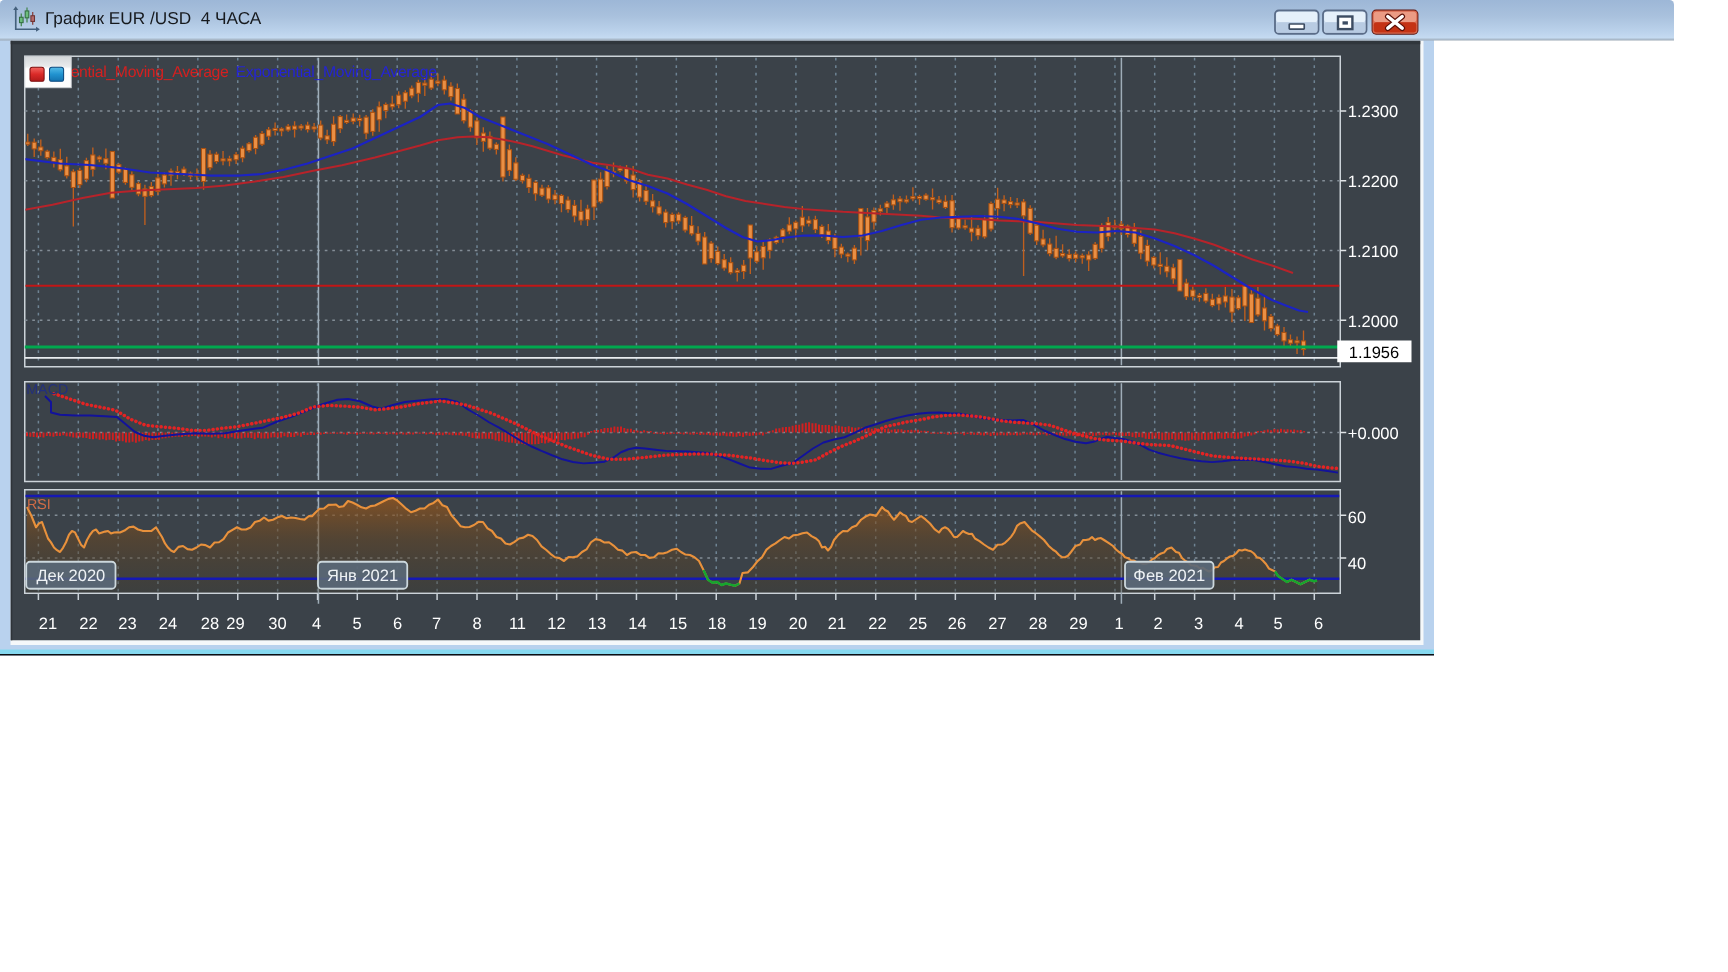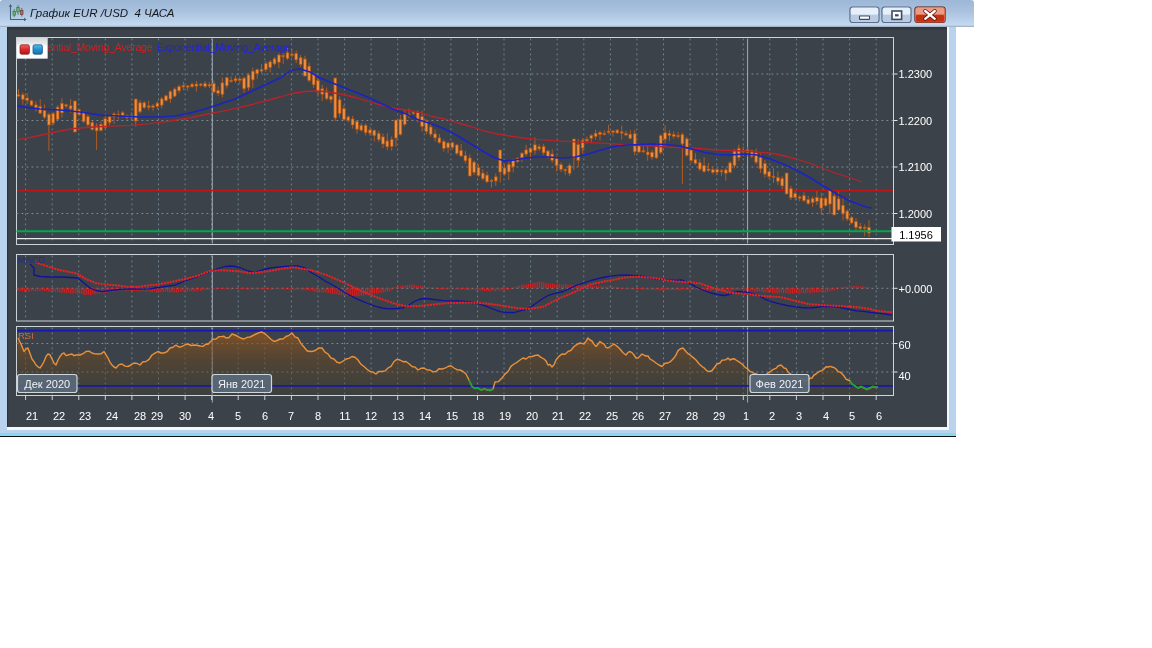--- a/index.html
+++ b/index.html
@@ -1,17 +1,17 @@
 <!DOCTYPE html>
 <html><head><meta charset="utf-8">
 <style>
 html,body{margin:0;padding:0;background:#ffffff;}
 body{width:1152px;height:648px;position:relative;font-family:"Liberation Sans",sans-serif;overflow:hidden;}
 #win{position:absolute;left:0;top:0;width:956px;height:437px;background:#b9d2ee;border-radius:3px 3px 0 0;}
-#tbar{position:absolute;left:0;top:0;width:974px;height:27px;background:linear-gradient(#9db7d7,#a9c1dd 40%,#bcd3ec 80%,#c4daf1 93%,#9aa7b4);border-radius:3px 3px 0 0;font-style:italic;}
+#tbar{position:absolute;left:0;top:0;width:1116px;height:27px;background:linear-gradient(#9db7d7,#a9c1dd 40%,#bcd3ec 80%,#c4daf1 93%,#9aa7b4);border-radius:3px 3px 0 0;}
 #ttl{position:absolute;left:30px;top:7px;font-size:11.5px;color:#16191d;white-space:pre;}
 #clientW{position:absolute;left:7px;top:27px;width:942px;height:402.5px;background:#f5f8fa;}
 #cyan{position:absolute;left:0;top:433px;width:956px;height:2.6px;background:#86d9f0;}
 #blk{position:absolute;left:0;top:435.6px;width:956px;height:1.6px;background:#0c0e12;}
 </style></head>
 <body>
 <div id="win">
  <div id="clientW"></div>
  <svg width="940" height="400" viewBox="7 27 940 400" style="position:absolute;left:7px;top:27px;font-family:'Liberation Sans',sans-serif">
 <defs>

